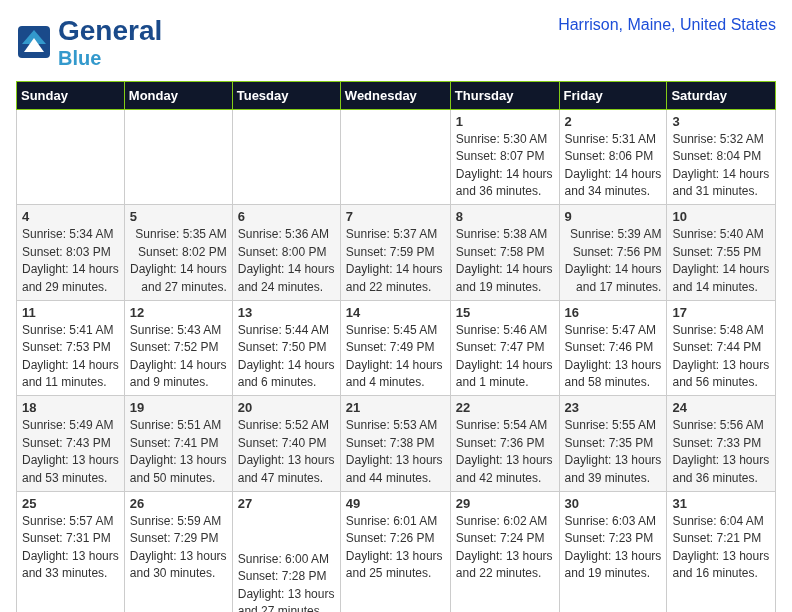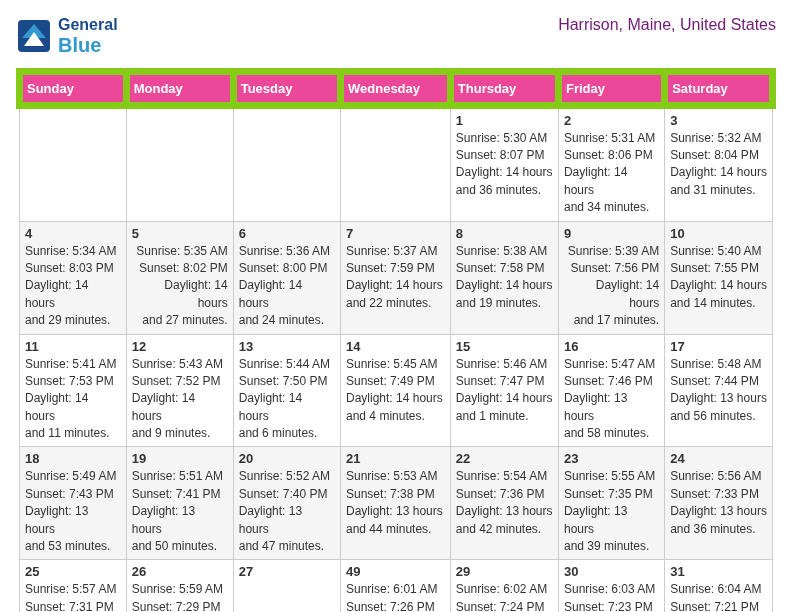--- a/index.html
+++ b/index.html
@@ -29,35 +29,35 @@
       text-align: right;
     }
     .month-title {
       font-size: 36px;
       font-weight: bold;
       color: #333;
       line-height: 1.1;
     }
     .location-title {
       font-size: 16px;
-      color: #701a75;
+      color: #1d4ed8;
     }
     table {
       width: 100%;
       border-collapse: collapse;
       font-size: 11px;
     }
     thead tr th {
-      background: #ec4899;
+      background: #0f172a;
       color: #fff;
       padding: 6px 4px;
       text-align: left;
       font-size: 13px;
       font-weight: bold;
-      border: 7px solid #84cc16;
+      border: 1px solid #84cc16;
     }
     tbody tr td {
       border: 1px solid #ccc;
       vertical-align: top;
       padding: 4px 5px;
       width: 113px;
       min-height: 80px;
       height: 88px;
       background: #fff;
     }
@@ -85,21 +85,21 @@
 
 <div class="header">
   <div class="logo">
     <div class="logo-wrapper">
       <svg width="36" height="36" viewBox="0 0 36 36">
         <rect x="2" y="2" width="32" height="32" rx="4" fill="#1a4a8a"></rect>
         <polygon points="18,6 30,20 6,20" fill="#3399cc"></polygon>
         <polygon points="18,14 28,28 8,28" fill="#fff"></polygon>
       </svg>
       <div style="margin-left:6px;">
-        <div style="font-size:16px;font-weight:bold;color:#1a4a8a;line-height:1.1;">General</div>
+        <div style="font-size:28px;font-weight:bold;color:#1a4a8a;line-height:1.1;">General</div>
         <div style="font-size:20px;font-weight:bold;color:#3399cc;line-height:1.1;">Blue</div>
       </div>
     </div>
   </div>
   <div class="title-block">
     <div class="location-title">Harrison, Maine, United States</div>
   </div>
 </div>
 
 <table>

